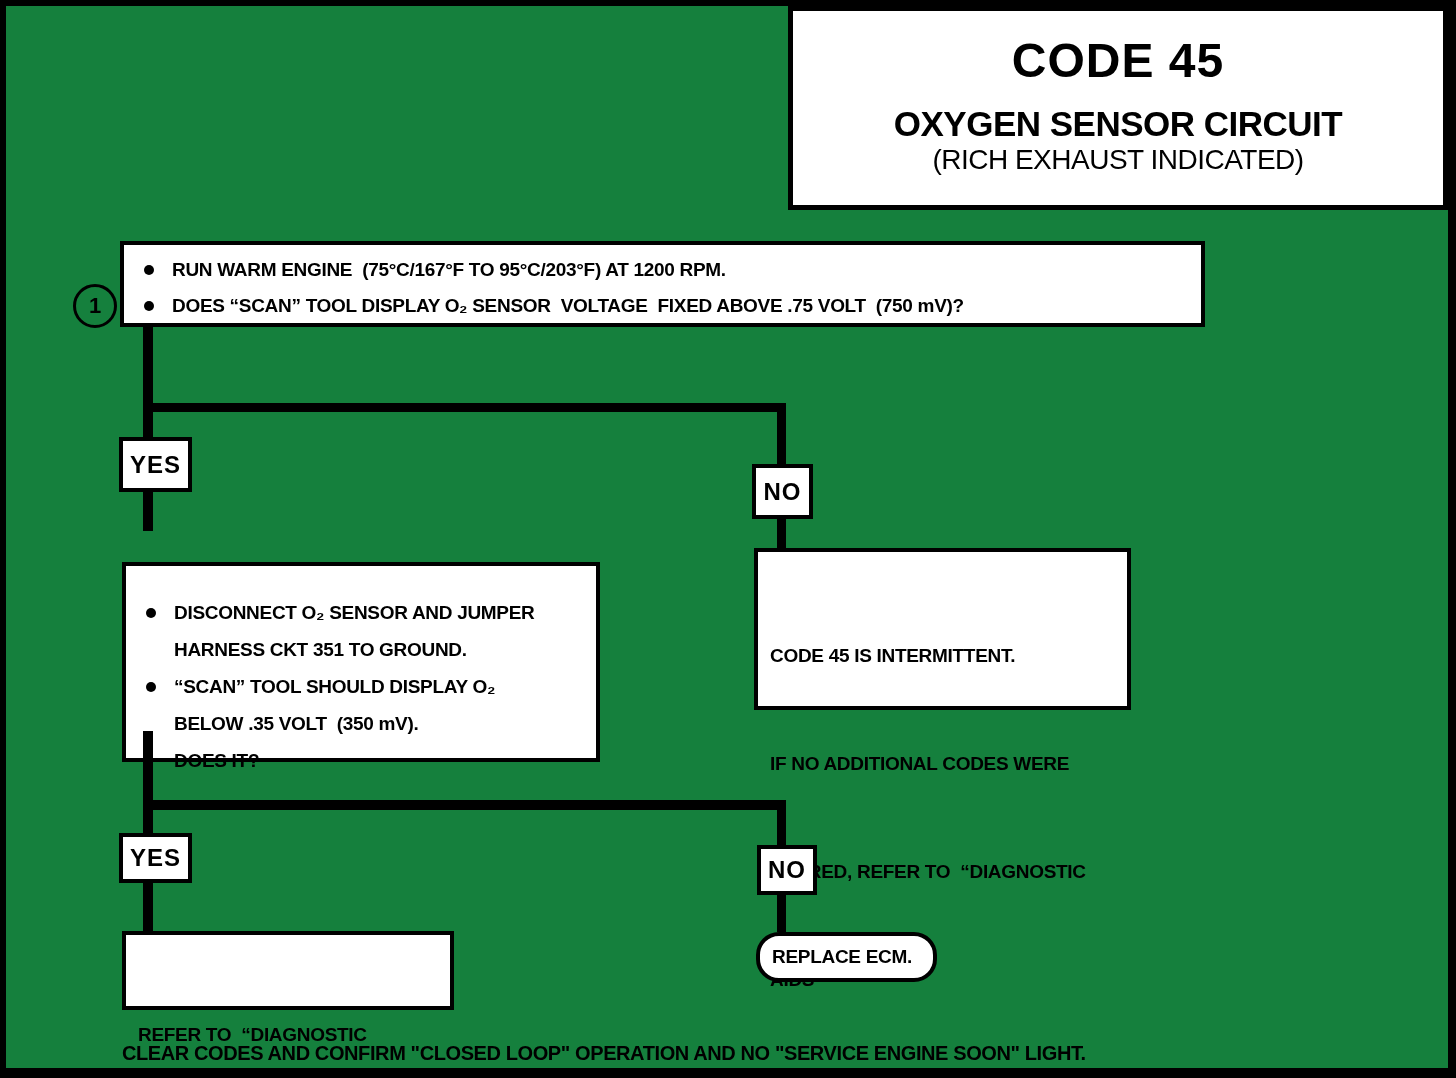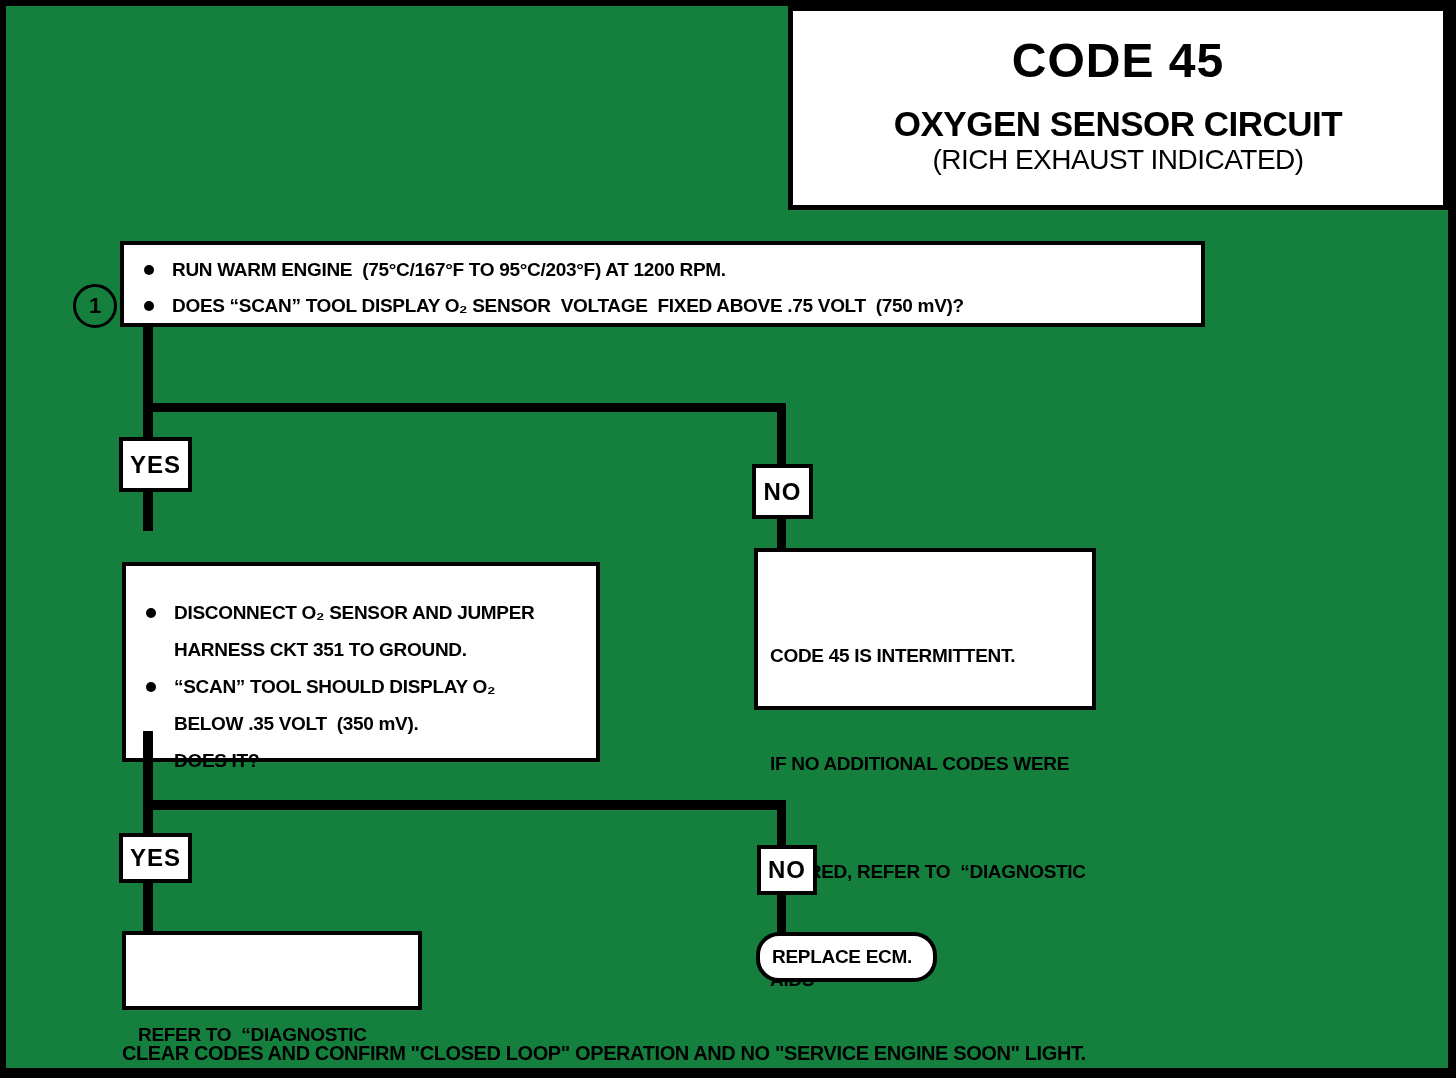--- a/index.html
+++ b/index.html
@@ -114,29 +114,29 @@
     padding-top: 7px;
   }
   .action-box {
     left: 116px; top: 556px;
     width: 478px; height: 200px;
     padding-top: 28px;
   }
   .action-box .bullet-row { height: 37px; }
   .intermittent-box {
     left: 748px; top: 542px;
-    width: 342px; height: 162px;
+    width: 377px; height: 162px;
     padding: 14px 0 12px 12px;
     font-size: 19px;
     line-height: 36px;
     white-space: pre;
   }
   .refer-box {
     left: 116px; top: 925px;
-    width: 300px; height: 79px;
+    width: 332px; height: 79px;
     padding: 12px 0 0 12px;
     font-size: 19px;
     line-height: 35px;
     white-space: pre;
   }
   .replace-box {
     left: 750px; top: 926px;
     width: 181px; height: 50px;
     display: flex;
     align-items: center;

